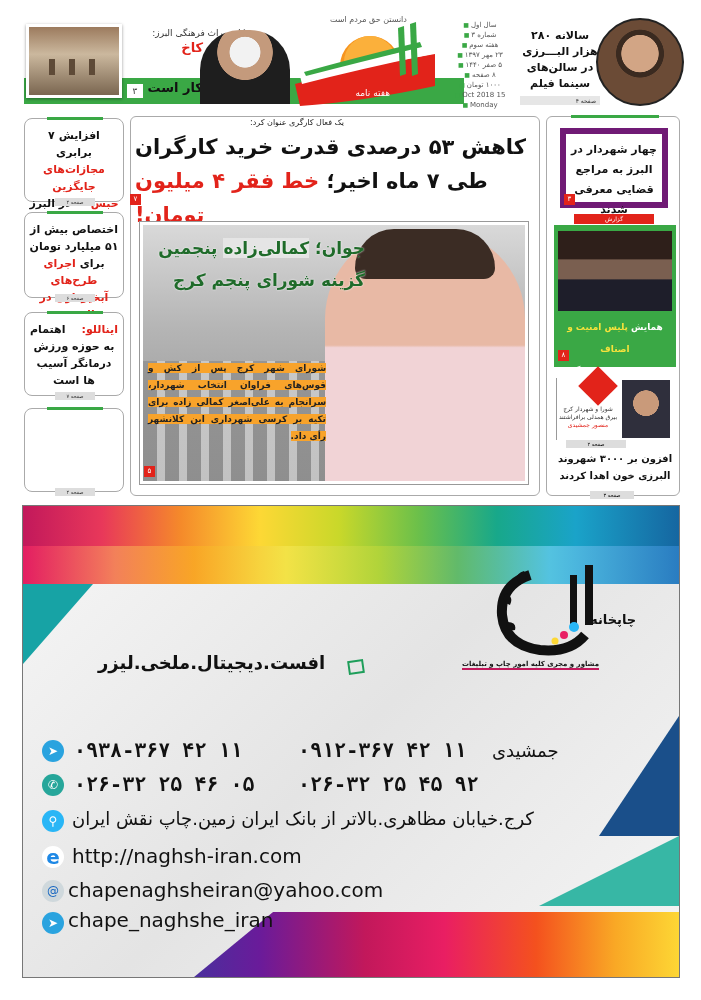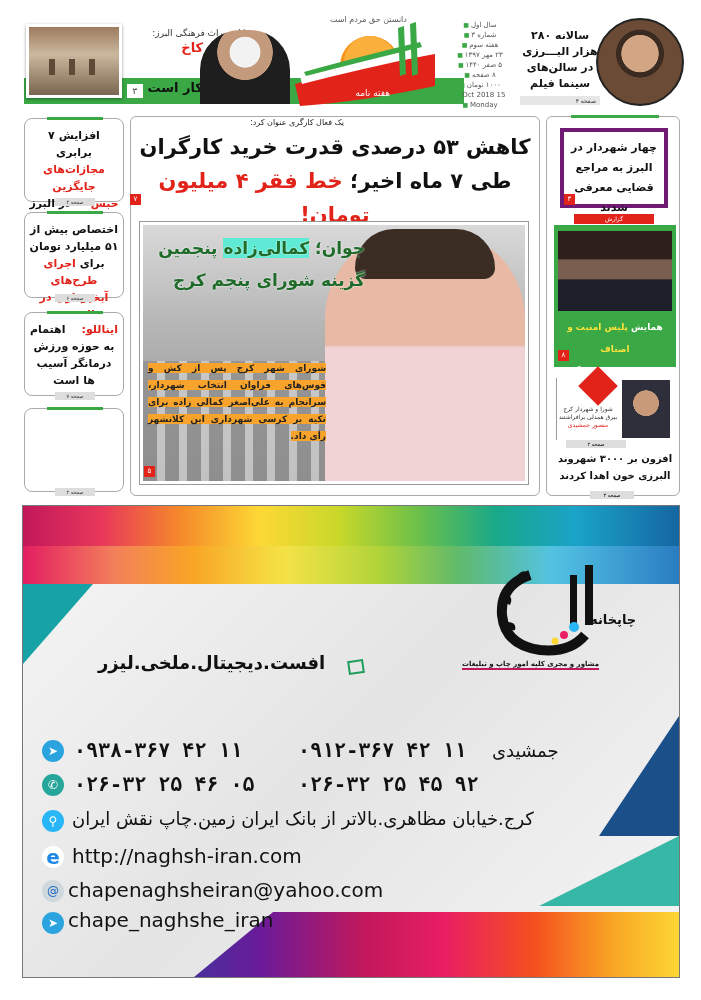--- a/index.html
+++ b/index.html
@@ -28,36 +28,36 @@
   
   .lcard { left: 24px; width: 100px; border: 1.5px solid #aaa; border-radius: 8px; text-align: center; padding: 8px 4px 4px; background:#fff; }
   .lcard::before { content: ""; position: absolute; top: -2px; left: 22px; width: 56px; height: 3px; background: #3aa845; }
   .lcard .t { font-size: 11px; font-weight: bold; line-height: 17px; color: #111; }
   .lcard .r { color: #e2231a; margin-left: 16px; }
   .lcard .pg { position: absolute; bottom: -5px; left: 30px; width: 40px; height: 8px; background: #ddd; font-size: 5px; line-height: 8px; color: #333; }
 
   
   .main-frame { left: 130px; top: 116px; width: 410px; height: 380px; border: 1px solid #aaa; border-radius: 6px; }
   .kicker-main { left: 250px; top: 118px; font-size: 8px; color: #222; }
-  .headline { left: 135px; top: 130px; width: 400px; text-align: center; font-size: 21px; font-weight: bold; line-height: 34px; color: #111; }
+  .headline { left: 135px; top: 130px; width: 400px; text-align: left; font-size: 21px; font-weight: bold; line-height: 34px; color: #111; }
   .headline .red { color: #e2231a; }
   .red-num { background: #e2231a; color: #fff; font-size: 7px; width: 11px; height: 11px; line-height: 11px; text-align: center; }
   .feature { left: 140px; top: 222px; width: 388px; height: 262px; border: 3px solid #fff; box-shadow: 0 0 0 1px #999; background: linear-gradient(180deg,#d9d9d9 0%,#b5b5b5 40%,#8d8d8d 100%); overflow: hidden; direction: ltr; }
   .feature .man { position:absolute; right: 0; top: 4px; width: 200px; height: 258px; background: linear-gradient(180deg, #e8b9a5 0 45%, #f1d3d6 46%); border-radius: 90px 90px 0 0; }
   .feature .man .hair { position:absolute; top:0; left:30px; width:140px; height:50px; background:#3b2c24; border-radius:70px 70px 20px 20px; }
   .feature .bldgs { position:absolute; left: 0; bottom: 0; width: 220px; height: 120px; background: repeating-linear-gradient(90deg,#8f8f8f 0 14px,#cfcfcf 14px 22px); opacity:.8; }
   .feat-title { left: 150px; top: 232px; width: 215px; text-align: right; font-size: 17px; font-weight: bold; line-height: 32px; color: #1f6b2a; text-shadow: 0 0 2px #fff; }
-  .feat-title .yl { background: #5eead4; color: #1f6b2a; }
+  .feat-title .yl { background: #e5e5e5; color: #1f6b2a; }
   .feat-body { left: 148px; top: 360px; width: 178px; text-align: justify; font-size: 9px; line-height: 17px; color: #222; font-weight: bold; }
   .feat-body span { background: #f8a32b; }
 
   
   .rframe { left: 546px; top: 116px; width: 134px; height: 380px; border: 1px solid #aaa; border-radius: 6px; }
   .rframe::before { content:""; position:absolute; top:-2px; left:24px; width:88px; height:3px; background:#3aa845; }
-  .rbox1 { left: 560px; top: 128px; width: 108px; height: 80px; border: 4px solid #701a75; text-align: center; font-size: 11px; font-weight: bold; line-height: 20px; padding-top: 6px; color:#111; }
+  .rbox1 { left: 560px; top: 128px; width: 108px; height: 80px; border: 6px solid #701a75; text-align: center; font-size: 11px; font-weight: bold; line-height: 20px; padding-top: 6px; color:#111; }
   .report-tag { left: 574px; top: 214px; width: 80px; height: 10px; background: #e2231a; color: #fff; font-size: 6px; text-align: center; line-height: 10px; }
   .green-box { left: 554px; top: 225px; width: 122px; height: 142px; background: #3aa845; }
   .green-photo { left: 558px; top: 231px; width: 114px; height: 80px; background: linear-gradient(180deg,#2e1f1a 0 35%,#7a5f50 36% 60%,#1e1e2a 61%); }
   .green-text { left: 556px; top: 316px; width: 118px; text-align: center; color: #fff; font-size: 9px; font-weight: bold; line-height: 22px; }
   .green-text .yl { color: #f6e23c; }
   .small-card { left: 556px; top: 378px; width: 118px; height: 62px; border-left: 1px solid #999; }
   .red-logo { left: 584px; top: 372px; width: 28px; height: 28px; background: #e2231a; transform: rotate(45deg); }
   .sc-text { left: 558px; top: 405px; width: 60px; text-align: center; font-size: 6px; line-height: 8px; color: #333; }
   .sc-text .r { color: #e2231a; }
   .sc-photo { left: 622px; top: 380px; width: 48px; height: 58px; background: radial-gradient(circle at 50% 40%, #c99a7a 0 30%, #2f2f3c 31%); }

